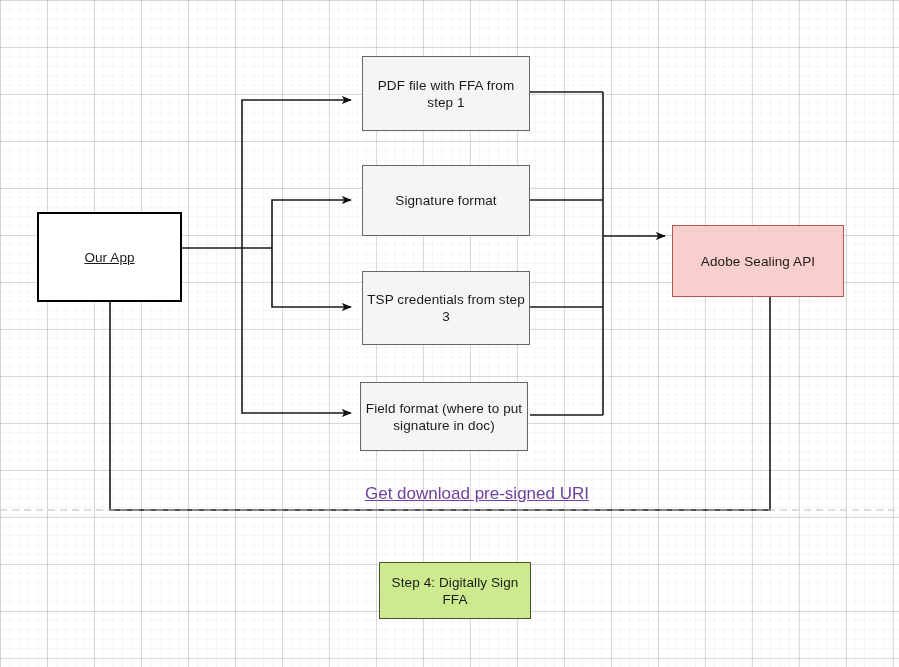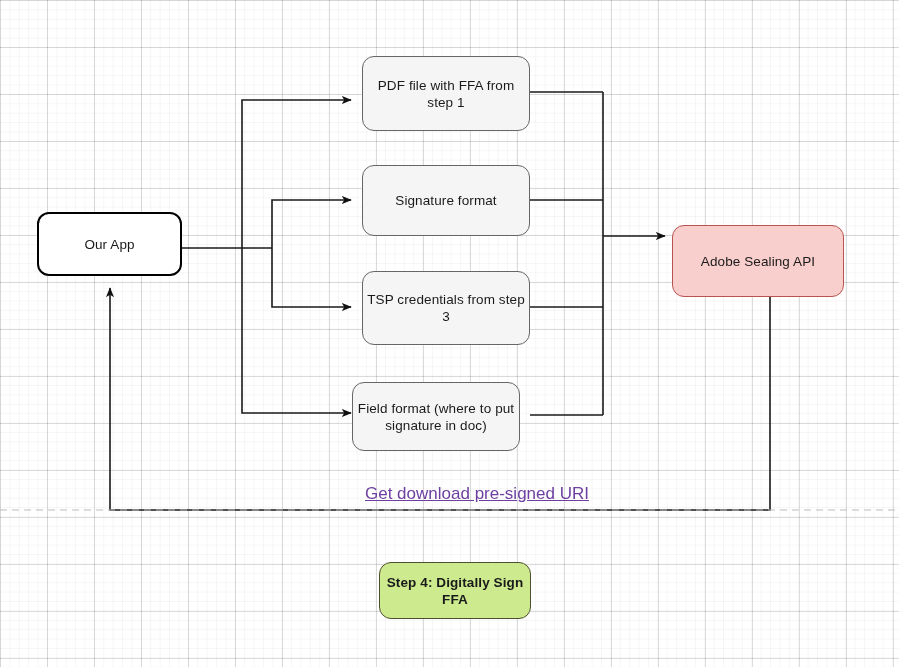--- a/index.html
+++ b/index.html
@@ -41,21 +41,20 @@
     position: absolute;
     box-sizing: border-box;
     display: flex;
     align-items: center;
     justify-content: center;
     text-align: center;
     font-size: 13.5px;
     line-height: 17px;
     color: #1a1a1a;
     letter-spacing: 0.1px;
-    border-radius: 12px;
   }
   .node span {
     display: block;
     width: 100%;
     padding: 0 4px;
     box-sizing: border-box;
     white-space: normal;
   }
   .node-plain {
     background: #ffffff;
@@ -66,21 +65,20 @@
     border: 1.4px solid #666666;
   }
   .node-pink {
     background: #f9cfcd;
     border: 1.4px solid #b85450;
     margin-top: 23px;
   }
   .node-green {
     background: #cdeb8e;
     border: 1.4px solid #4f4f2f;
-    font-weight: bold;
   }
   .node-overflow span {
     width: 178px;
     flex: none;
     padding: 0;
   }
   .link-label {
     position: absolute;
     font-size: 17px;
     line-height: 16px;
@@ -122,37 +120,37 @@
 
     <g>
       <path d="M770,274 L770,510 L110,510 L110,288" fill="none" stroke="#1a1a1a" stroke-width="1.6" marker-end="url(#arrow)"></path>
     </g>
 
     <g>
       <path d="M0,510 L899,510" fill="none" stroke="#bbbbbb" stroke-width="1.1" stroke-dasharray="7 5"></path>
     </g>
   </svg>
 
-  <div class="node node-plain" style="left:37px; top:212px; width:145px; height:64px;">
+  <div class="node node-plain" style="left:37px; top:212px; width:145px; height:90px;text-decoration:underline;">
     <span>Our App</span>
   </div>
 
   <div class="node node-grey" style="left:362px; top:56px; width:168px; height:75px;">
     <span>PDF file with FFA from step 1</span>
   </div>
 
   <div class="node node-grey" style="left:362px; top:165px; width:168px; height:71px;">
     <span>Signature format</span>
   </div>
 
   <div class="node node-grey" style="left:362px; top:271px; width:168px; height:74px;">
     <span>TSP credentials from step 3</span>
   </div>
 
-  <div class="node node-grey node-overflow" style="left:352px; top:382px; width:168px; height:69px;">
+  <div class="node node-grey node-overflow" style="left:360px; top:382px; width:168px; height:69px;">
     <span>Field format (where to put signature in doc)</span>
   </div>
 
   <div class="node node-pink" style="left:672px; top:202px; width:172px; height:72px;">
     <span>Adobe Sealing API</span>
   </div>
 
   <div class="node node-green" style="left:379px; top:562px; width:152px; height:57px;">
     <span>Step 4: Digitally Sign FFA</span>
   </div>

